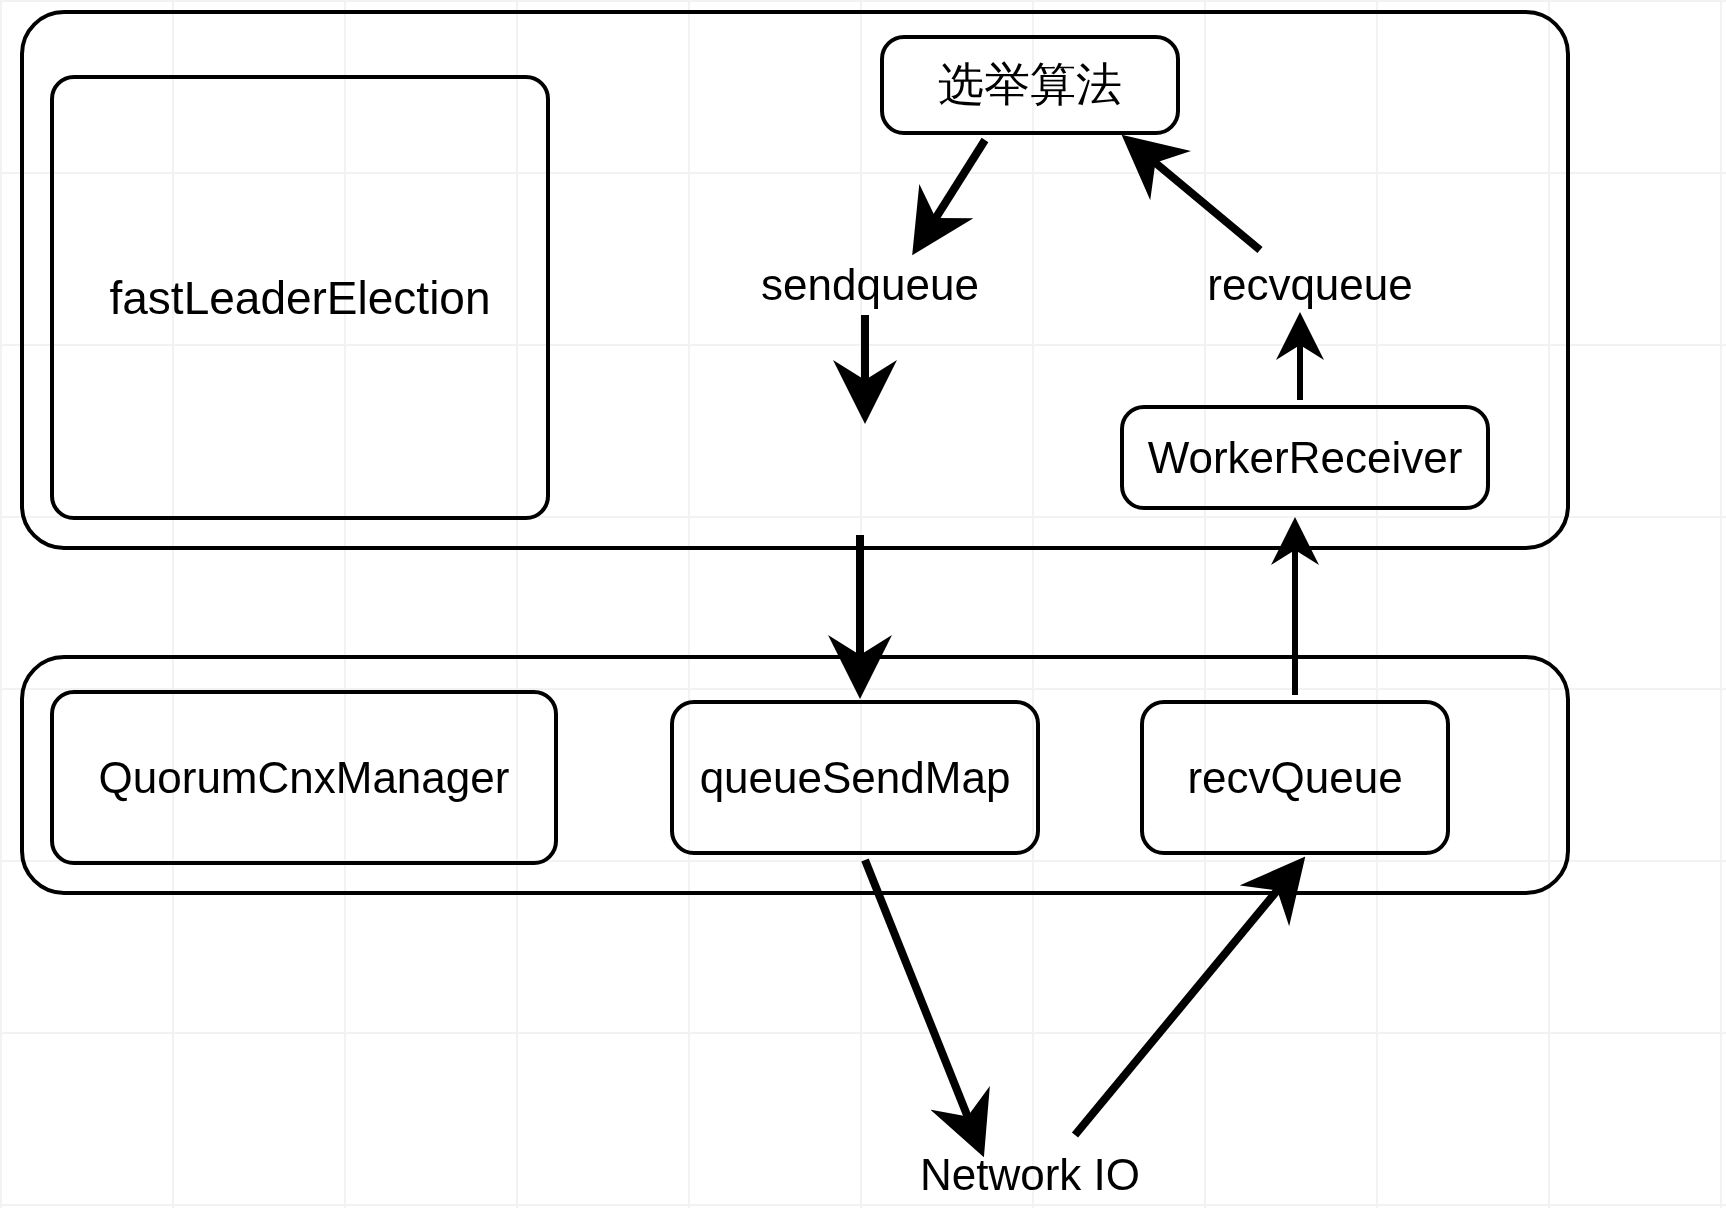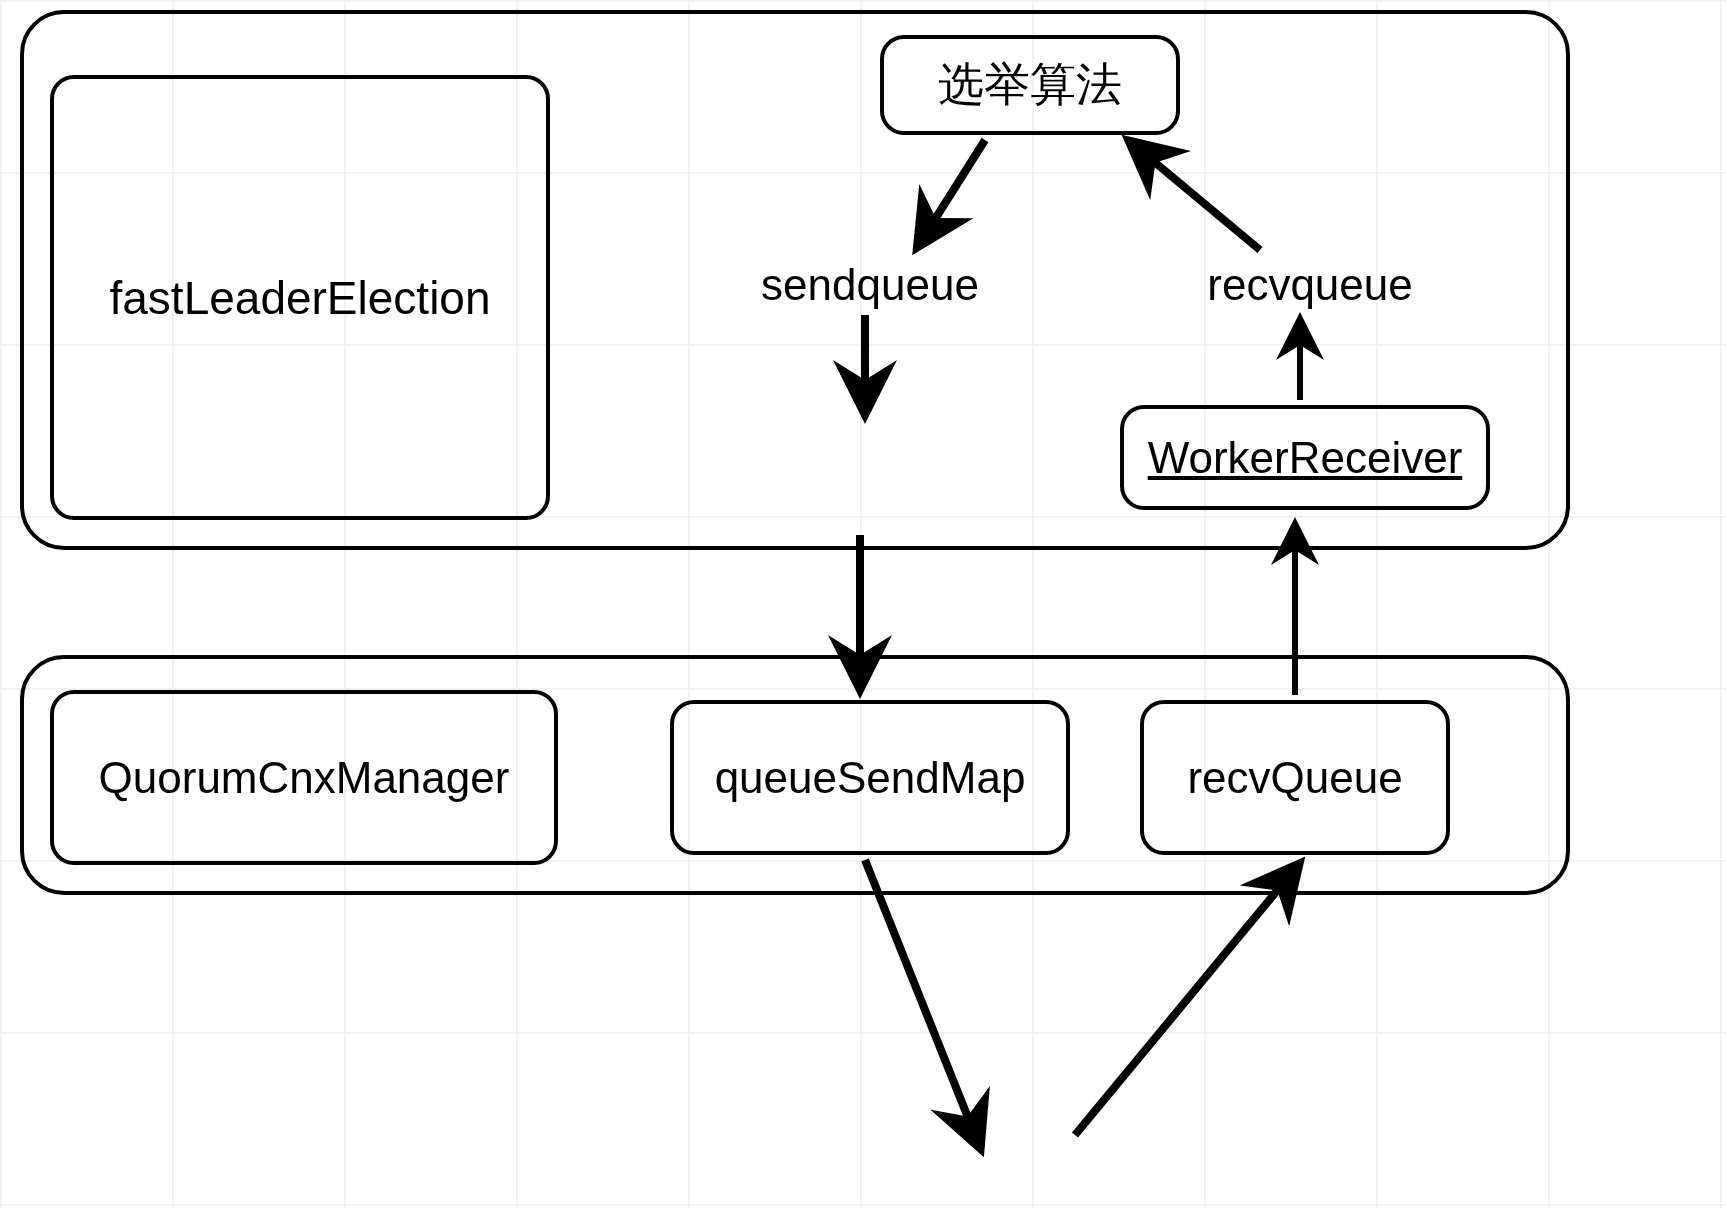--- a/index.html
+++ b/index.html
@@ -75,38 +75,41 @@
 
   <div class="label" style="left:870px; top:285px;">
     <span>sendqueue</span>
   </div>
 
   <div class="label" style="left:1310px; top:285px;">
     <span>recvqueue</span>
   </div>
 
 
-  <div class="box" style="left:1120px; top:405px; width:370px; height:105px;text-decoration:underline;">
+  <div class="box" style="left:1120px; top:405px; width:370px; height:105px;">
     <span>WorkerReceiver</span>
   </div>
 
   <div class="box bigbox" style="left:20px; top:655px; width:1550px; height:240px; border-radius:44px;"></div>
 
   <div class="box" style="left:50px; top:690px; width:508px; height:175px;">
     <span>QuorumCnxManager</span>
   </div>
 
-  <div class="box" style="left:670px; top:700px; width:400px; height:155px;">
+  <div class="box" style="left:670px; top:700px; width:370px; height:155px;">
     <span>queueSendMap</span>
   </div>
 
   <div class="box" style="left:1140px; top:700px; width:310px; height:155px;">
     <span>recvQueue</span>
   </div>
 
+  <div class="label" style="left:1030px; top:1175px;">
+    <span>Network IO</span>
+  </div>
 
   <svg class="arrows">
     <defs>
       <marker id="ah" markerWidth="8" markerHeight="8" refX="5" refY="4" orient="auto" markerUnits="strokeWidth">
         <path d="M0,0 L8,4 L0,8 L2.5,4 Z" fill="#000"></path>
       </marker>
     </defs>
 
     <path d="M 985 140 L 925 235" stroke="#000" stroke-width="8" fill="none" marker-end="url(#ah)"></path>
 

